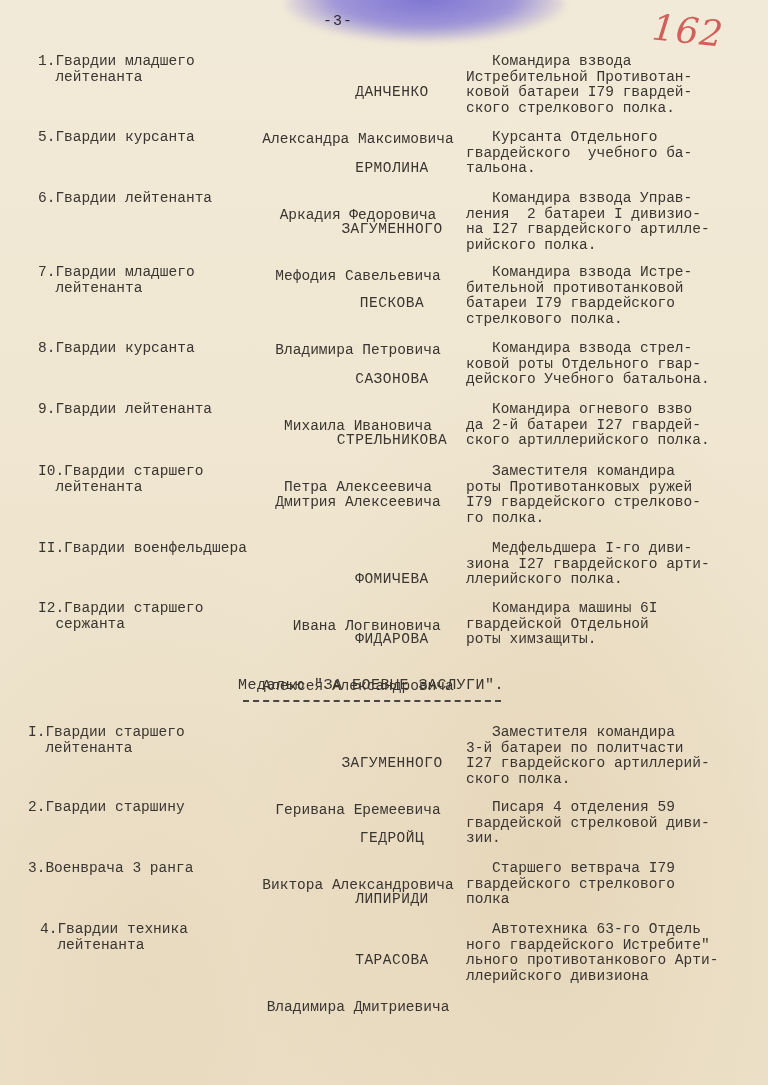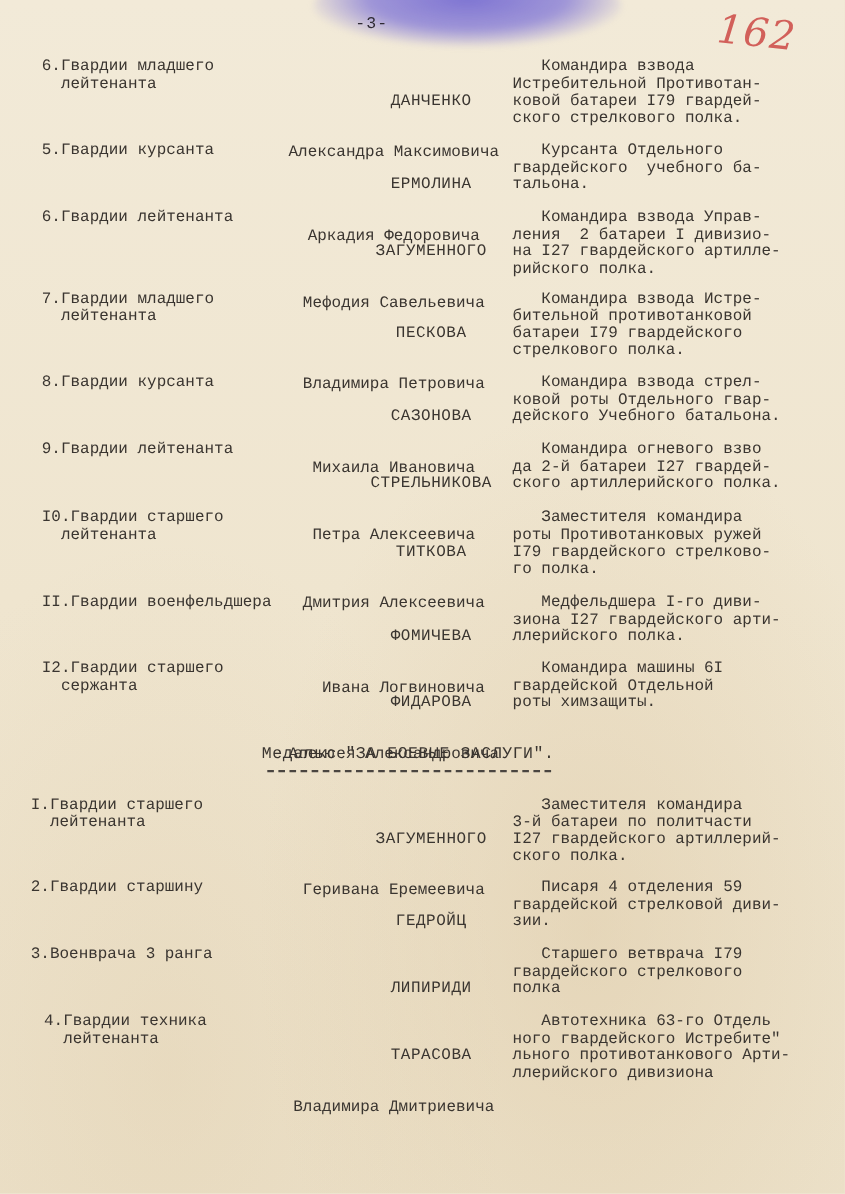--- a/index.html
+++ b/index.html
@@ -48,21 +48,21 @@
   </style>
 </head>
 <body>
 
 <div class="paper"></div>
 <div class="ink-stain"></div>
 <div class="page-number">-3-</div>
 <div class="archive-number">162</div>
 
 <div class="entry" style="top:54px">
-  <div class="col-rank">6.Гвардии младшего
+  <div class="col-rank">1.Гвардии младшего
   лейтенанта</div>
   <div class="col-name">
     <span class="surname" style="padding-left:68px">ДАНЧЕНКО</span>
     <span class="given">Александра Максимовича</span>
   </div>
   <div class="col-desc">   Командира взвода
 Истребительной Противотан-
 ковой батареи I79 гвардей-
 ского стрелкового полка.</div>
 </div>
@@ -122,21 +122,20 @@
   </div>
   <div class="col-desc">   Командира огневого взво
 да 2-й батареи I27 гвардей-
 ского артиллерийского полка.</div>
 </div>
 
 <div class="entry" style="top:464px">
   <div class="col-rank">I0.Гвардии старшего
   лейтенанта</div>
   <div class="col-name">
-    <span class="surname" style="padding-left:68px">ТИТКОВА</span>
     <span class="given">Дмитрия Алексеевича</span>
   </div>
   <div class="col-desc">   Заместителя командира
 роты Противотанковых ружей
 I79 гвардейского стрелково-
 го полка.</div>
 </div>
 
 <div class="entry" style="top:541px">
   <div class="col-rank">II.Гвардии военфельдшера</div>
@@ -174,20 +173,21 @@
   <div class="col-desc">   Заместителя командира
 3-й батареи по политчасти
 I27 гвардейского артиллерий-
 ского полка.</div>
 </div>
 
 <div class="entry" style="top:800px">
   <div class="col-rank" style="left:28px">2.Гвардии старшину</div>
   <div class="col-name">
     <span class="surname" style="padding-left:68px">ГЕДРОЙЦ</span>
+    <span class="given">Виктора Александровича</span>
   </div>
   <div class="col-desc">   Писаря 4 отделения 59
 гвардейской стрелковой диви-
 зии.</div>
 </div>
 
 <div class="entry" style="top:861px">
   <div class="col-rank" style="left:28px">3.Военврача 3 ранга</div>
   <div class="col-name">
     <span class="surname" style="padding-left:68px">ЛИПИРИДИ</span>

